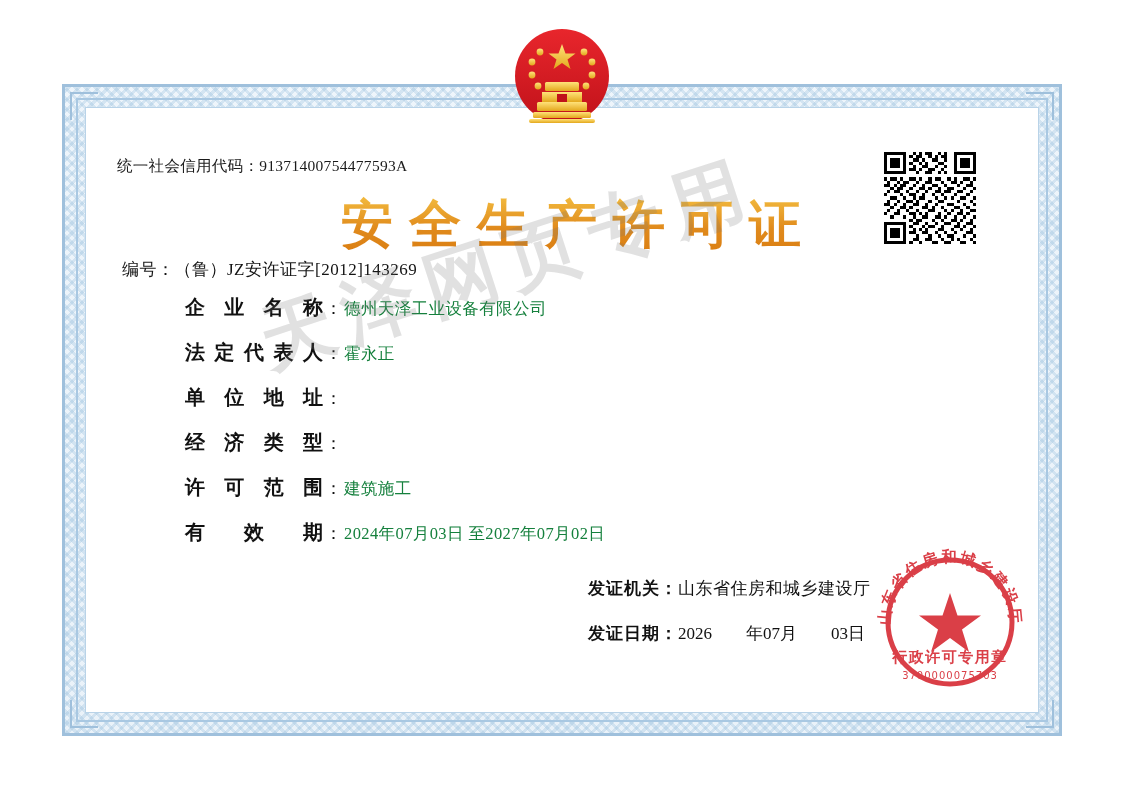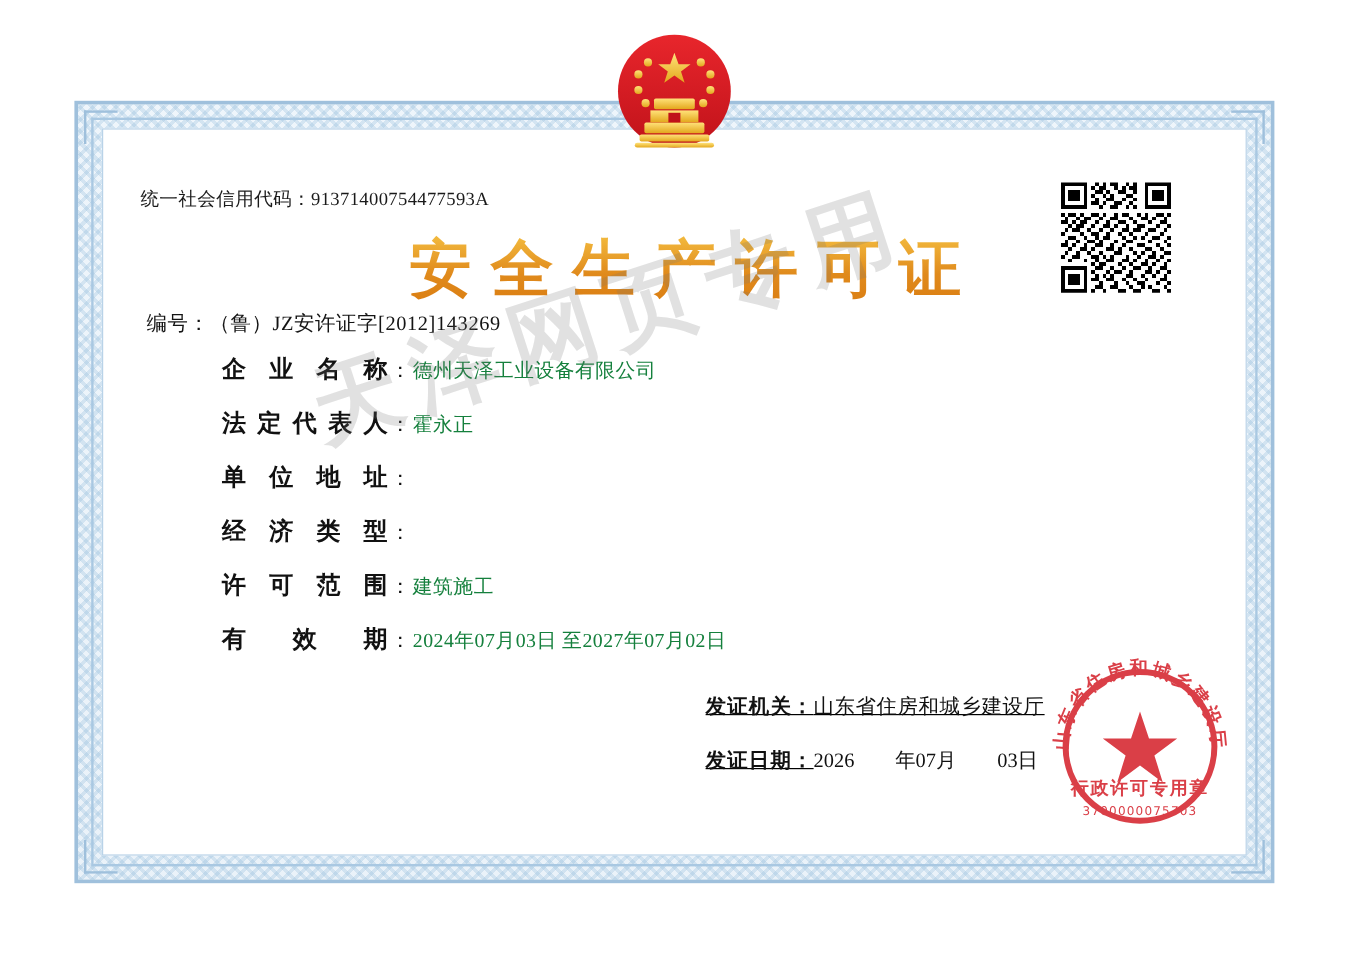--- a/index.html
+++ b/index.html
@@ -157,21 +157,20 @@
     letter-spacing: .4px;
     white-space: nowrap;
   }
 
   .issuer-block {
     position: absolute;
     right: 72px;
     top: 493px;
     text-align: left;
     width: 420px;
-    text-decoration: underline;
   }
   .issuer-line {
     font-size: 17px;
     color: #111;
     margin-bottom: 22px;
     white-space: nowrap;
   }
   .issuer-line b {
     font-weight: bold;
     letter-spacing: 1px;

